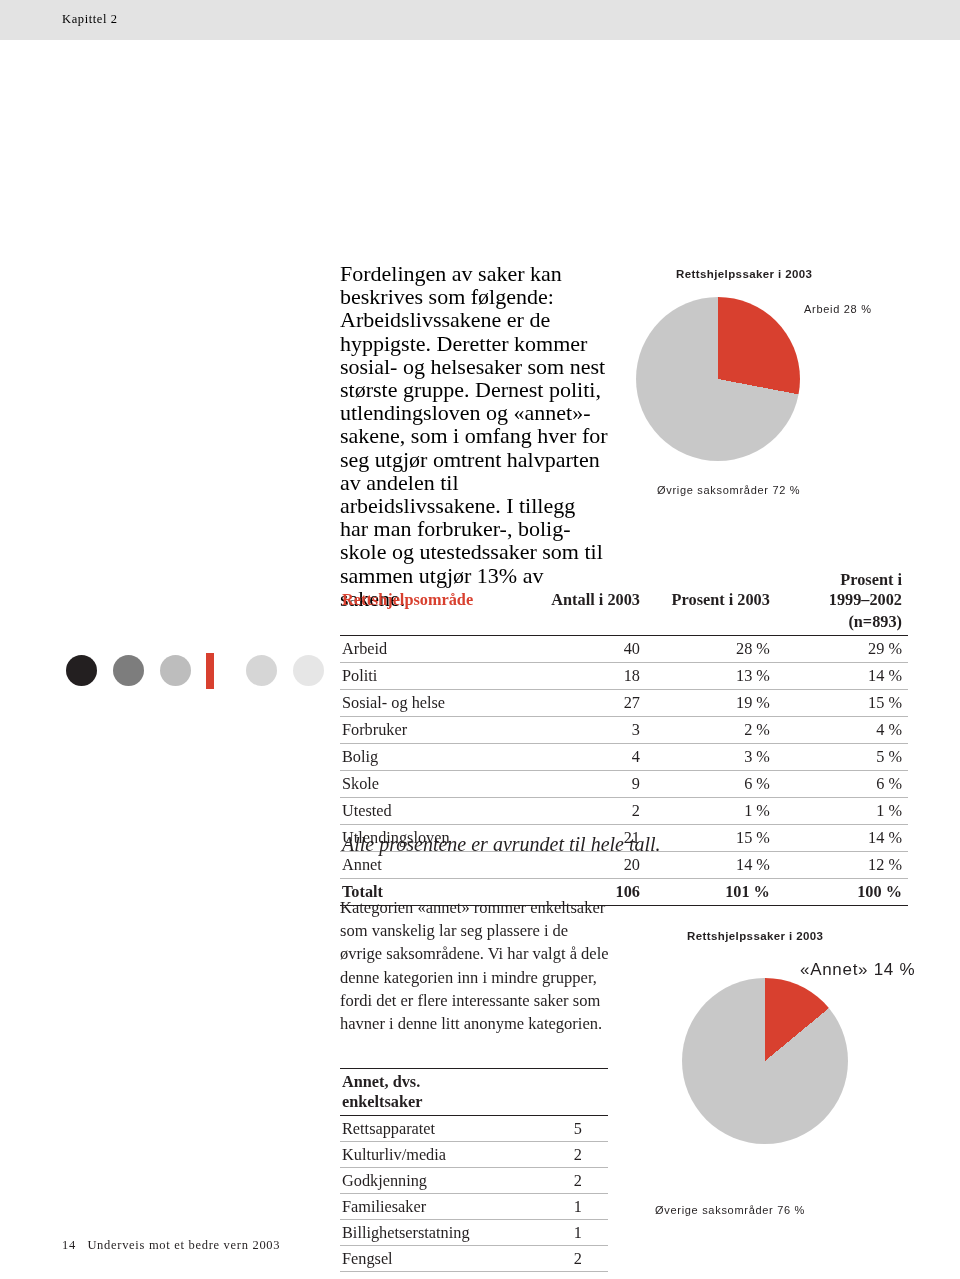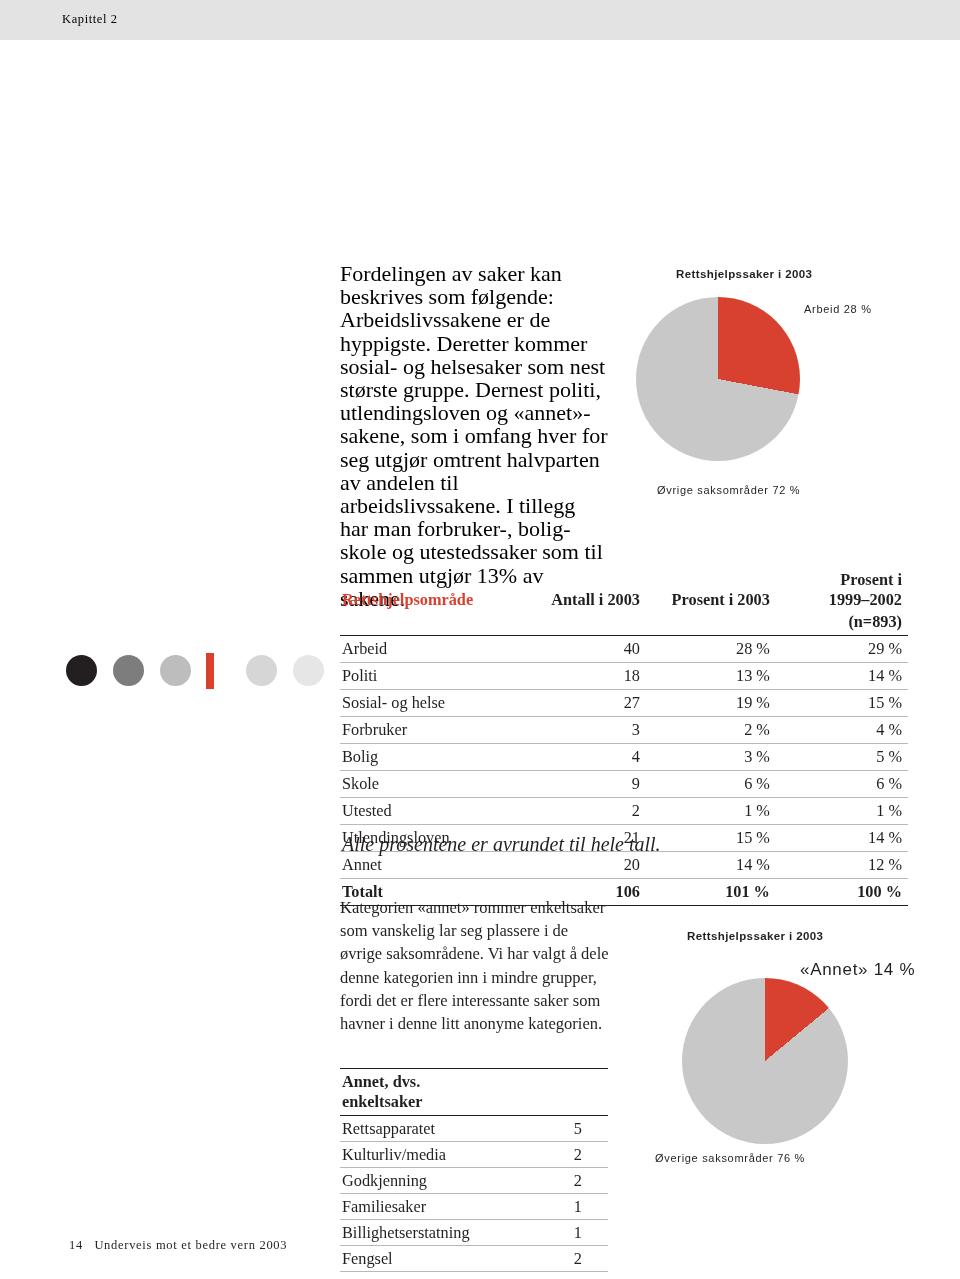--- a/index.html
+++ b/index.html
@@ -194,36 +194,35 @@
   .chart2-label-annet {
     position: absolute;
     left: 800px; top: 960px;
     font-family: "Liberation Sans", sans-serif;
     font-size: 17px;
     letter-spacing: 0.7px;
     color: #231f20;
   }
   .chart2-label-ovrige {
     position: absolute;
-    left: 655px; top: 1152px;
+    left: 655px; top: 1204px;
     font-family: "Liberation Sans", sans-serif;
     font-size: 11px;
     letter-spacing: 0.7px;
     color: #231f20;
   }
 
   
   .footer {
     position: absolute;
     left: 62px; top: 1238px;
     font-family: "Liberation Serif", serif;
     font-size: 12.5px;
     letter-spacing: 0.7px;
     color: #231f20;
-    margin-left: 7px;
   }
   .footer .pg { font-weight: normal; }
 </style>
 </head>
 <body>
 
 <div class="header-band"></div>
 <div class="header-label">Kapittel 2</div>
 
 <div class="para-top">Fordelingen av saker kan beskrives som følgende: Arbeidslivssakene er de hyppigste. Deretter kommer sosial- og helsesaker som nest største gruppe. Dernest politi, utlendingsloven og «annet»-sakene, som i omfang hver for seg utgjør omtrent halvparten av andelen til arbeidslivssakene. I tillegg har man forbruker-, bolig- skole og utestedssaker som til sammen utgjør 13% av sakene.</div>

